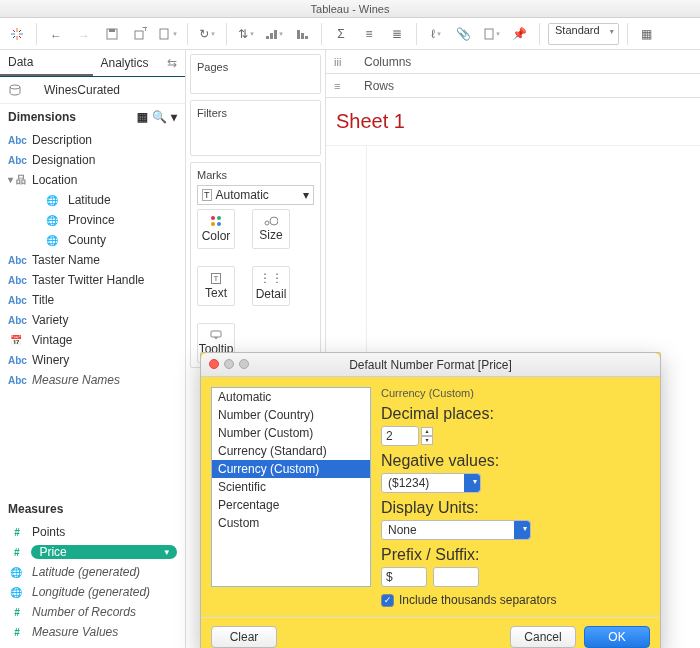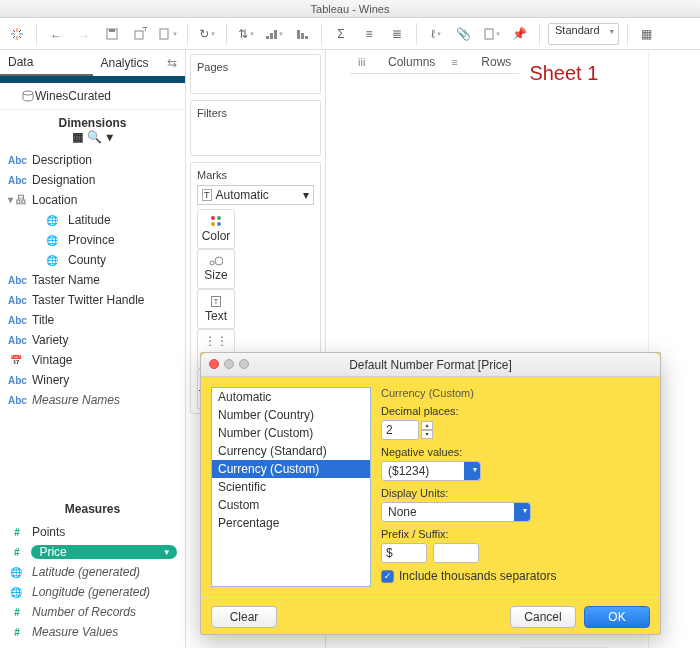--- a/index.html
+++ b/index.html
@@ -6,64 +6,64 @@
   body { background: #fff; width: 700px; height: 648px; position: relative; overflow: hidden; }
   .titlebar { height: 18px; line-height: 18px; text-align: center; background: linear-gradient(#f7f7f7,#e9e9e9); border-bottom: 1px solid #d0d0d0; font-size: 11px; color: #555; }
   .toolbar { height: 32px; display: flex; align-items: center; padding: 0 6px; gap: 6px; border-bottom: 1px solid #e0e0e0; }
   .tb-btn { width: 22px; height: 22px; display:flex; align-items:center; justify-content:center; color:#666; border:1px solid transparent; border-radius:3px; }
   .tb-sep { width:1px; height:22px; background:#e0e0e0; margin:0 2px; }
   .tb-drop::after{ content:"▾"; font-size:7px; color:#aaa; margin-left:2px;}
   .fit-select{ border:1px solid #ccc; height:22px; padding:0 18px 0 6px; font-size:11px; position:relative; border-radius:2px;}
   .fit-select::after{content:"▾"; position:absolute; right:4px; top:3px; font-size:8px; color:#888;}
   .main { display:flex; height: calc(100% - 50px); }
   .sidebar { width: 186px; border-right:1px solid #e0e0e0; display:flex; flex-direction:column; }
-  .tabs { display:flex; border-bottom:7px solid #0c4a6e; }
+  .tabs { display:flex; border-bottom:1px solid #0c4a6e; }
   .tab { flex:1; padding:5px 8px; font-size:12px; text-align:left; }
   .tab.active{ border-bottom:2px solid #666; font-weight:500;}
   .tab.secondary{ display:flex; justify-content:space-between; align-items:center;}
-  .ds-row{ padding:6px 21px; display:flex; align-items:center; gap:0; border-bottom:1px solid #eee;}
-  .section-hdr{ padding:6px 8px 4px; font-size:12px; font-weight:600; display:flex; align-items:center; justify-content:space-between;flex-direction:column;}
+  .ds-row{ padding:6px 8px; display:flex; align-items:center; gap:22px; border-bottom:1px solid #eee;}
+  .section-hdr{ padding:6px 8px 4px; font-size:12px; font-weight:600; display:flex; align-items:center; justify-content:space-between;}
   .hdr-icons{ display:flex; gap:4px; color:#888; font-size:10px;}
   .field-list{ padding:2px 0 6px 0;}
   .field{ display:flex; align-items:center; gap:6px; padding:2px 8px 2px 8px; font-size:12px; height:20px;}
   .field.indent2{ padding-left:44px;}
   .ficon{ width:18px; text-align:center; font-size:10px; font-weight:600;}
   .blue{ color:#4b8bd0;}
   .teal{ color:#1aab8a;}
   .grey{ color:#888;}
   .italic{ font-style:italic; color:#555;}
   .pill{ background:#1aab8a; color:#fff; border-radius:10px; padding:0 8px; display:flex; align-items:center; justify-content:space-between; width:150px;}
   .pill span{ color:#fff;}
   .pill .arrow{ font-size:9px;}
   .center-col{ width:140px; border-right:1px solid #e0e0e0; display:flex; flex-direction:column; gap:6px; padding:4px; }
   .card{ border:1px solid #e0e0e0; border-radius:2px; padding:4px 6px; font-size:11px;}
   .card .card-title{ padding:2px 0 4px; font-size:11px; color:#444;}
   .marks-select{ border:1px solid #ccc; padding:2px 4px; font-size:11px; display:flex; justify-content:space-between; align-items:center;}
-  .marks-grid{ display:flex; gap:0; margin-top:4px; flex-wrap:wrap;flex-direction:column;}
+  .marks-grid{ display:flex; gap:17px; margin-top:4px; flex-wrap:wrap;}
   .mark-cell{ width:38px; height:40px; border:1px solid #e0e0e0; display:flex; flex-direction:column; align-items:center; justify-content:center; font-size:9px; gap:2px; border-radius:2px;}
   .mark-cell .mi{ font-size:12px; color:#666;}
-  .right-col{ flex:1; display:flex; flex-direction:row;margin-left:24px;}
+  .right-col{ flex:1; display:flex; flex-direction:column;}
   .shelf{ height:24px; border-bottom:1px solid #e0e0e0; display:flex; align-items:center; padding:0 8px; gap:10px;}
   .shelf .shelf-icon{ width:20px; color:#888; font-size:11px;}
   .shelf-label{ font-size:12px; color:#555;}
   .sheet-title{ padding:12px 10px; font-size:20px; font-weight:300; color:#b91c1c; border-bottom:1px solid #eee;}
   
   .modal{ position:absolute; left:200px; top:352px; width:461px; background:#fde047; border:1px solid #bbb; border-radius:2px; box-shadow:0 8px 24px rgba(0,0,0,.25); }
   .modal-title{ height:24px; display:flex; align-items:center; justify-content:center; position:relative; border-bottom:1px solid #d0d0d0; background:linear-gradient(#f6f6f6,#e7e7e7); border-radius:6px 6px 0 0; font-size:11px;}
   .traffic{ position:absolute; left:8px; top:6px; display:flex; gap:5px;}
   .tdot{ width:10px; height:10px; border-radius:50%; background:#ccc; border:1px solid #aaa;}
   .tdot.red{ background:#ff5f57; border-color:#e04740;}
   .modal-body{ display:flex; gap:10px; padding:10px;}
   .fmt-list{ width:160px; height:200px; border:1px solid #9bb7da; background:#fff; overflow:auto;}
   .fmt-item{ padding:2px 6px; font-size:12px;}
   .fmt-item.sel{ background:#2a6fd6; color:#fff;}
   .fmt-right{ flex:1; font-size:12px;}
   .fr-title{ color:#555; font-size:11px; margin-bottom:6px;}
   .fr-row{ margin-bottom:6px;}
-  .fr-label{ display:block; margin-bottom:3px; font-size:11px;}
+  .fr-label{ display:block; margin-bottom:3px; font-size:16px;}
   .num-input{ display:flex; align-items:center;}
   .num-input input{ width:38px; height:20px; border:1px solid #bbb; border-radius:3px; padding:0 4px; font-size:12px;}
   .stepper{ display:flex; flex-direction:column; margin-left:2px;}
   .stepper div{ width:12px; height:9px; border:1px solid #bbb; font-size:6px; line-height:6px; text-align:center; background:#fff;}
   .combo{ border:1px solid #bbb; background:#fff; border-radius:3px; padding:2px 18px 2px 6px; position:relative; display:inline-block; min-width:100px;}
   .combo.blue-end::after{ content:""; position:absolute; right:0; top:0; bottom:0; width:16px; background:#2a6fd6; border-radius:0 3px 3px 0;}
   .combo .chev{ position:absolute; right:3px; top:3px; font-size:8px; color:#fff; z-index:2;}
   .chk{ display:flex; align-items:center; gap:5px;}
   .chk .box{ width:13px;height:13px;border:1px solid #888;border-radius:3px;background:#2a6fd6;display:flex;align-items:center;justify-content:center;color:#fff;font-size:9px;}
   .prefix-row{ display:flex; gap:6px;}
@@ -348,22 +348,22 @@
     <span>Default Number Format [Price]</span>
   </div>
   <div class="modal-body">
     <div class="fmt-list" id="fmtlist">
         <div class="fmt-item">Automatic</div>
         <div class="fmt-item">Number (Country)</div>
         <div class="fmt-item">Number (Custom)</div>
         <div class="fmt-item">Currency (Standard)</div>
         <div class="fmt-item sel">Currency (Custom)</div>
         <div class="fmt-item">Scientific</div>
+        <div class="fmt-item">Percentage</div>
         <div class="fmt-item">Custom</div>
-        <div class="fmt-item">Percentage</div>
       </div>
     <div class="fmt-right">
       <div class="fr-title">Currency (Custom)</div>
       <div class="fr-row">
         <span class="fr-label">Decimal places:</span>
         <div class="num-input">
           <input value="2" style="">
           <div class="stepper">
               <div>▴</div>
               <div>▾</div>

